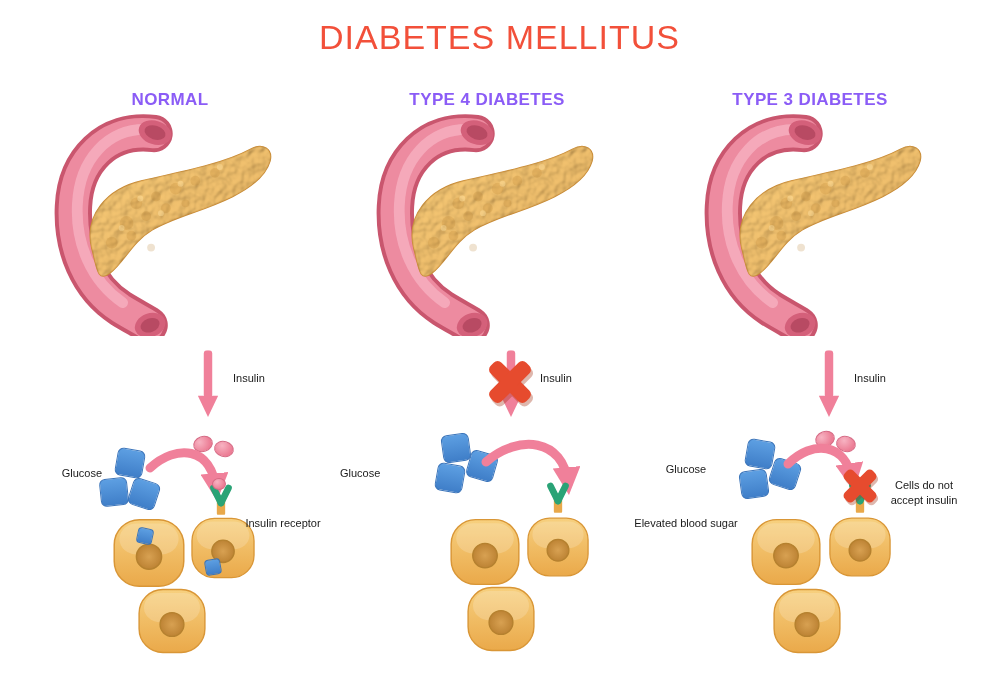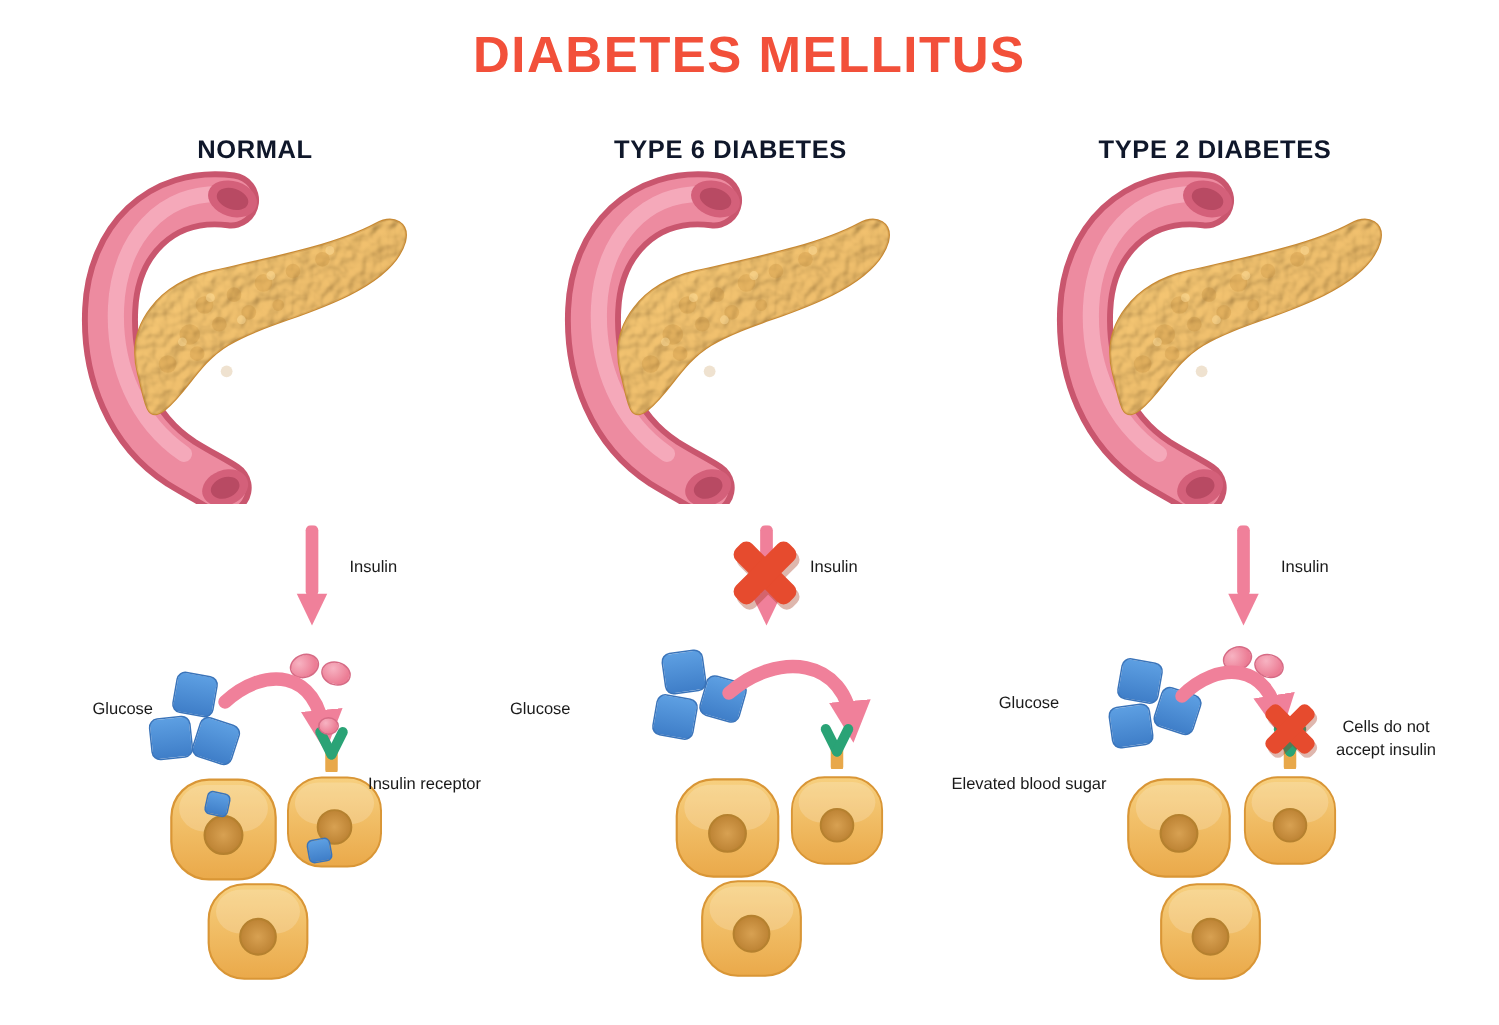--- a/index.html
+++ b/index.html
@@ -1,22 +1,22 @@
 <!DOCTYPE html>
 <html><head>
 <meta charset="utf-8">
 <style>
   html,body{margin:0;padding:0;background:#ffffff;}
   #stage{position:relative;width:999px;height:683px;background:#ffffff;overflow:hidden;
          font-family:"Liberation Sans",sans-serif;}
   .abs{position:absolute;}
   .title{position:absolute;left:0;right:0;top:18px;text-align:center;
-         font-weight:700;font-size:34px;letter-spacing:1px;color:#f2503a;}
+         font-weight:400;font-size:34px;letter-spacing:1px;color:#f2503a;}
   .heading{position:absolute;top:90px;width:220px;text-align:center;
-           font-weight:700;font-size:17px;letter-spacing:.4px;color:#0f172a;}
+           font-weight:700;font-size:17px;letter-spacing:.4px;color:#8b5cf6;}
   .label{position:absolute;font-size:11px;color:#1a1a1a;line-height:1.4;}
   .center{text-align:center;}
   .right{text-align:right;}
   .cube{position:absolute;background:linear-gradient(180deg,#5d9fe2,#3f7ec8);
         border:1px solid #3a74ba;border-radius:6px;width:26px;height:26px;}
   .cube.small{width:14px;height:14px;border-radius:4px;}
   .dot{position:absolute;width:18px;height:14px;border-radius:50%;
        background:radial-gradient(circle at 35% 30%,#f7b3c2,#ec7d95 70%);
        border:1px solid #d66b85;}
   .dot.tiny{width:12px;height:10px;}
@@ -159,21 +159,21 @@
       </svg>
     <div class="dot tiny" style="left:212px;top:478px"></div>
 
     <div class="cube small" style="left:137px;top:528px;transform:rotate(12deg)"></div>
     <div class="cube small" style="left:205px;top:559px;transform:rotate(-10deg)"></div>
 
     <div class="label center" style="left:240px;top:516px;width:86px">Insulin receptor</div>
   </div>
 
   <div>
-    <div class="heading" style="left:377px">TYPE 6 DIABETES</div>
+    <div class="heading" style="left:377px">TYPE 4 DIABETES</div>
 
     <svg class="abs" style="left:360px;top:110px" width="236" height="226" viewBox="0 0 240 230">
         <use href="#pancreas"></use>
       </svg>
 
     <svg class="abs" style="left:500px;top:344px" width="22" height="80" viewBox="0 0 26 80">
         <use href="#downArrow"></use>
       </svg>
     <svg class="abs" style="left:482px;top:354px" width="56" height="56" viewBox="0 0 40 40">
         <use href="#xmark"></use>
@@ -204,21 +204,21 @@
     <svg class="abs" style="left:464px;top:584px" width="74" height="70" viewBox="0 0 100 100">
         <use href="#cell"></use>
       </svg>
 
     <svg class="abs" style="left:543px;top:478px" width="30" height="36" viewBox="0 0 36 40">
         <use href="#receptor"></use>
       </svg>
   </div>
 
   <div>
-    <div class="heading" style="left:700px">TYPE 2 DIABETES</div>
+    <div class="heading" style="left:700px">TYPE 3 DIABETES</div>
 
     <svg class="abs" style="left:688px;top:110px" width="236" height="226" viewBox="0 0 240 230">
         <use href="#pancreas"></use>
       </svg>
 
     <svg class="abs" style="left:818px;top:344px" width="22" height="80" viewBox="0 0 26 80">
         <use href="#downArrow"></use>
       </svg>
     <div class="label" style="left:854px;top:371px">Insulin</div>
 

